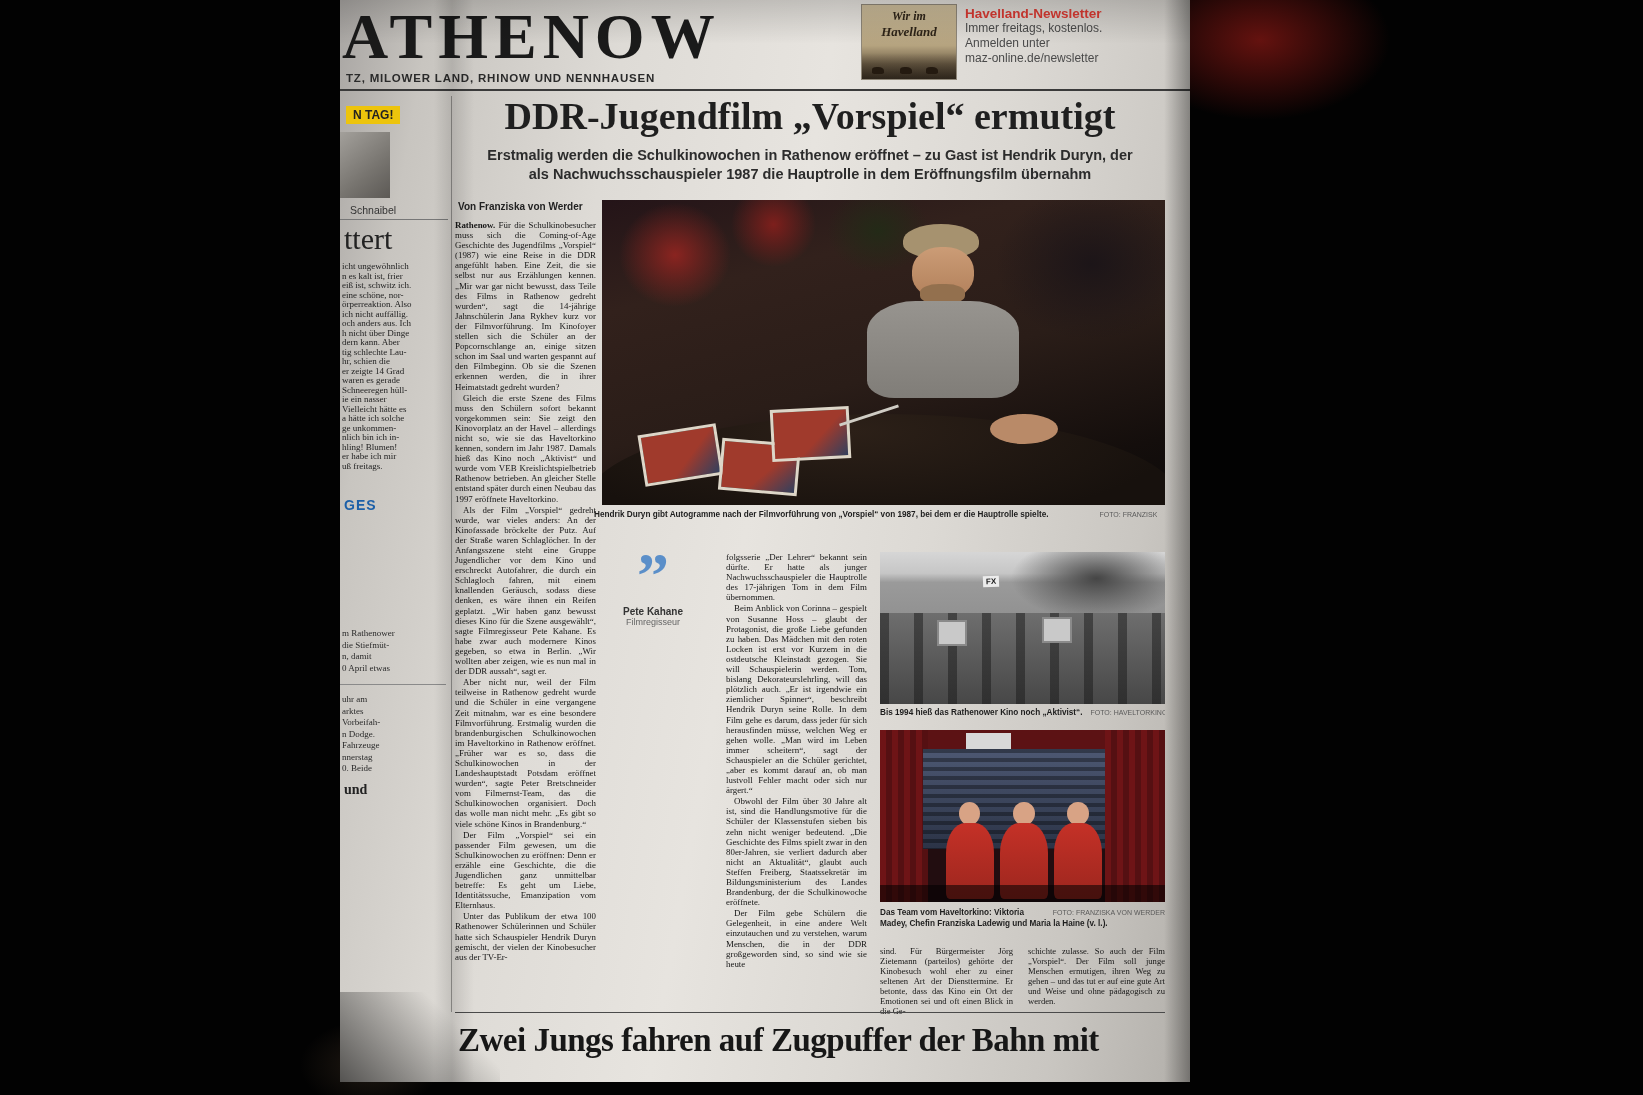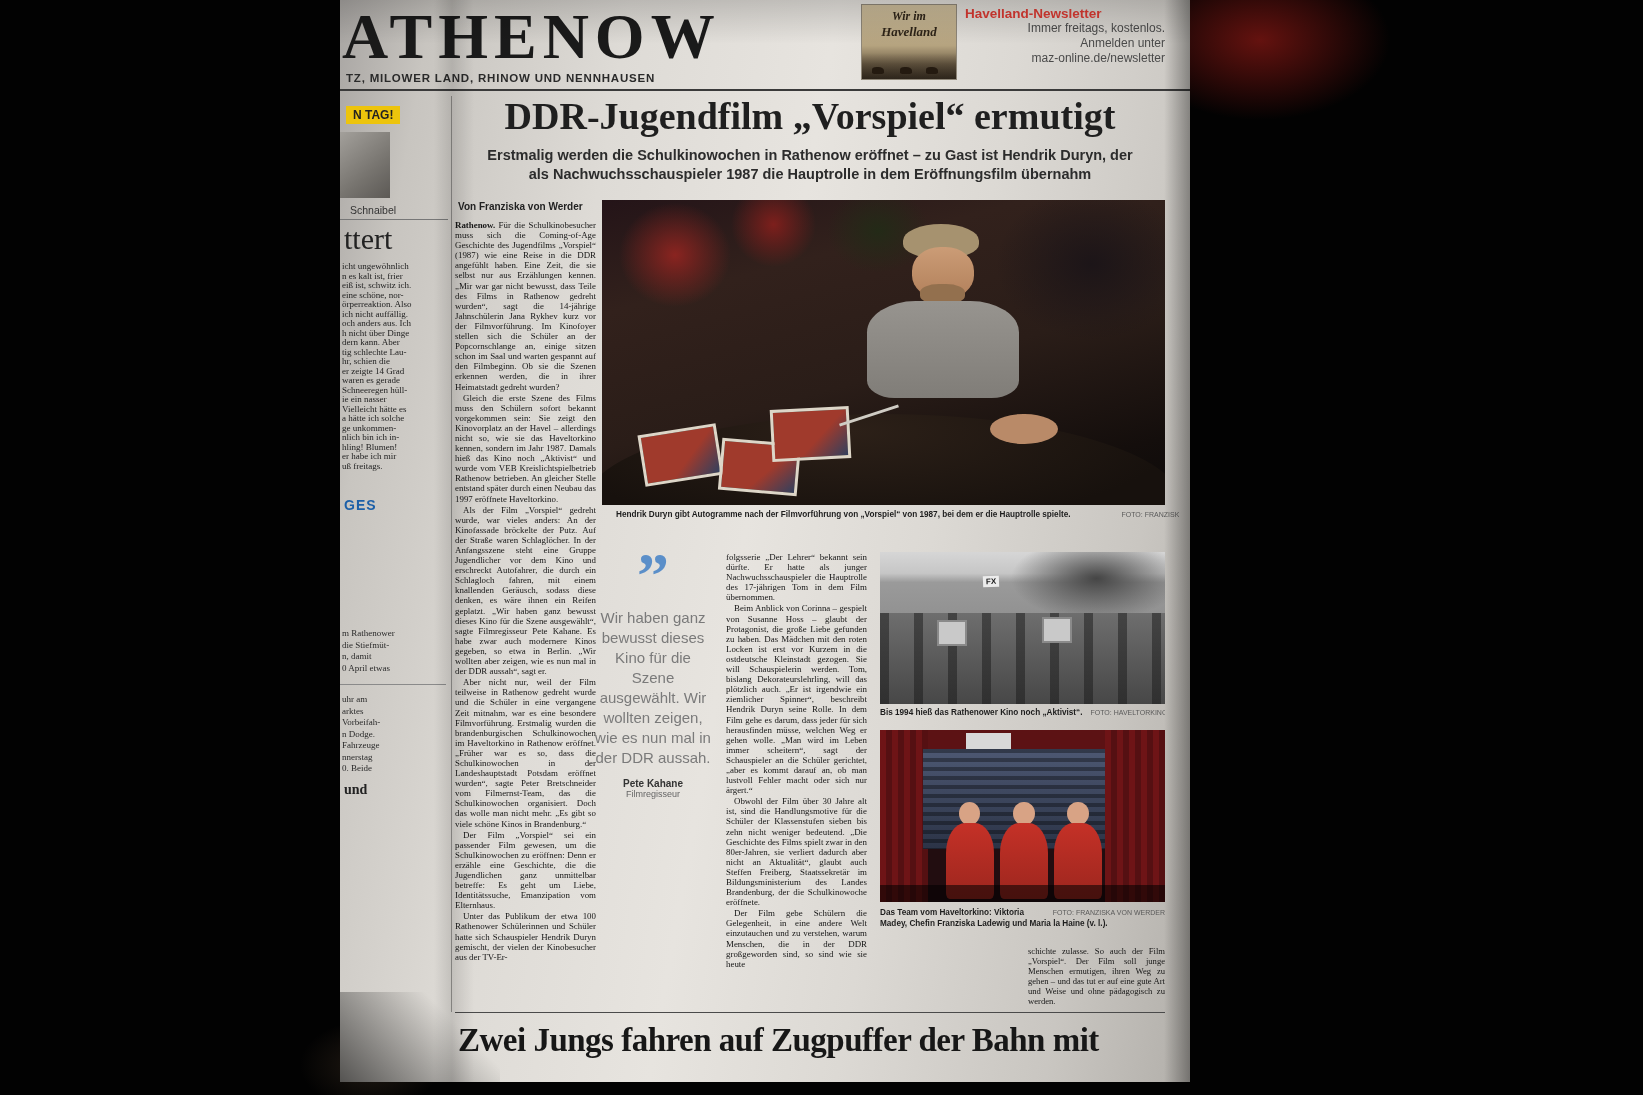--- a/index.html
+++ b/index.html
@@ -29,21 +29,21 @@
   .m-rule{position:absolute;left:0;top:89px;width:850px;height:2px;background:#3a3a3a;}
   .promo{position:absolute;left:521px;top:4px;width:94px;height:74px;border:1px solid #8e8678;
          background:linear-gradient(#cdbd9b 0%,#b5a37f 55%,#6f6049 80%,#4e4233 100%);overflow:hidden;}
   .promo .p1{font-family:"Liberation Serif",serif;font-style:italic;font-weight:bold;font-size:12px;color:#2e2418;text-align:center;margin-top:4px;}
   .promo .p2{font-family:"Liberation Serif",serif;font-style:italic;font-weight:bold;font-size:13px;color:#2e2418;text-align:center;}
   .promo .horses{position:absolute;left:0;bottom:0;width:100%;height:26px;
          background:linear-gradient(rgba(0,0,0,0),rgba(20,14,8,.55));}
   .horse{position:absolute;bottom:5px;width:12px;height:7px;background:#241a10;border-radius:40% 50% 20% 20%;}
   .newsl{position:absolute;left:625px;top:6px;width:200px;}
   .newsl .t{color:#d93a32;font-weight:bold;font-size:13.5px;}
-  .newsl .l{color:#4a4a4a;font-size:12px;line-height:15px;text-align:right;}
+  .newsl .l{color:#4a4a4a;font-size:12px;line-height:15px;}
 
   
   .lrule{position:absolute;left:111px;top:96px;width:1px;height:916px;background:rgba(60,60,60,.45);}
   .tag{position:absolute;left:6px;top:106px;background:#edc40c;color:#222;font-weight:bold;
        font-size:12px;padding:2px 7px;}
   .avatar{position:absolute;left:0;top:132px;width:50px;height:66px;
        background:linear-gradient(140deg,#a3a09b,#77746f 60%,#5c5955);}
   .lname{position:absolute;left:10px;top:204px;font-size:10.5px;color:#333;}
   .lname-rule{position:absolute;left:0;top:219px;width:108px;height:1px;background:#777;}
   .lhead{position:absolute;left:4px;top:222px;font-family:"Liberation Serif",serif;font-size:30px;color:#222;}
@@ -132,21 +132,21 @@
   .person{bottom:2%;width:17%;height:56%;}
   .p-head{left:28%;top:0;width:44%;height:24%;background:#d8a385;border-radius:50%;}
   .p-body{left:0;top:22%;width:100%;height:78%;background:linear-gradient(#c53127,#9c261e);border-radius:40% 40% 8% 8%;}
   .pe1{left:23%;}.pe2{left:42%;}.pe3{left:61%;}
   .team-dark{left:0;bottom:0;width:100%;height:10%;background:rgba(0,0,0,.55);}
 
   
   .capline{position:absolute;display:flex;justify-content:space-between;align-items:baseline;white-space:nowrap;overflow:hidden;}
   .capline .c{font-weight:bold;font-size:8.2px;color:#1d1d1d;}
   .capline .cr{font-size:7px;color:#5a5a5a;margin-left:8px;}
-  .cap-main{left:276px;top:510px;width:563px;gap:43px;}
+  .cap-main{left:254px;top:510px;width:563px;gap:43px;}
   .cap-kino{left:540px;top:708px;width:285px;}
   .capblock{position:absolute;left:540px;top:907px;width:285px;font-size:8.2px;line-height:11px;}
   .capblock .c{font-weight:bold;color:#1d1d1d;}
   .capblock .cr{float:right;font-size:7px;font-weight:normal;color:#5a5a5a;}
 
   .b-rule{position:absolute;left:115px;top:1012px;width:710px;height:1px;background:#4a4a4a;}
   .b-head{position:absolute;left:118px;top:1022px;width:716px;white-space:nowrap;
        font-family:"Liberation Serif",serif;font-weight:bold;font-size:33px;letter-spacing:-.5px;color:#171717;}
 </style>
 </head>
@@ -258,21 +258,20 @@
       <div class="hand"></div>
       <div class="pen"></div>
     </div>
     <div class="capline cap-main">
       <span class="c">Hendrik Duryn gibt Autogramme nach der Filmvorführung von „Vorspiel“ von 1987, bei dem er die Hauptrolle spielte.</span>
       <span class="cr">FOTO: FRANZISKA VON WERDER</span>
     </div>
 
     <div class="pq">
       <div class="mark">”</div>
-      <div class="qt">Wir haben ganz bewusst dieses Kino für die Szene ausgewählt. Wir wollten zeigen, wie es nun mal in der DDR aussah.</div>
       <div class="au">Pete Kahane</div>
       <div class="ro">Filmregisseur</div>
     </div>
 
     <div class="bodycol col2">
         <p><span class="lead"></span><span>folgsserie „Der Lehrer“ bekannt sein dürfte. Er hatte als junger Nachwuchsschauspieler die Hauptrolle des 17-jährigen Tom in dem Film übernommen.</span></p>
         <p><span class="lead"></span><span>Beim Anblick von Corinna – gespielt von Susanne Hoss – glaubt der Protagonist, die große Liebe gefunden zu haben. Das Mädchen mit den roten Locken ist erst vor Kurzem in die ostdeutsche Kleinstadt gezogen. Sie will Schauspielerin werden. Tom, bislang Dekorateurslehrling, will das plötzlich auch. „Er ist irgendwie ein ziemlicher Spinner“, beschreibt Hendrik Duryn seine Rolle. In dem Film gehe es darum, dass jeder für sich herausfinden müsse, welchen Weg er gehen wolle. „Man wird im Leben immer scheitern“, sagt der Schauspieler an die Schüler gerichtet, „aber es kommt darauf an, ob man lustvoll Fehler macht oder sich nur ärgert.“</span></p>
         <p><span class="lead"></span><span>Obwohl der Film über 30 Jahre alt ist, sind die Handlungsmotive für die Schüler der Klassenstufen sieben bis zehn nicht weniger bedeutend. „Die Geschichte des Films spielt zwar in den 80er-Jahren, sie verliert dadurch aber nicht an Aktualität“, glaubt auch Steffen Freiberg, Staatssekretär im Bildungsministerium des Landes Brandenburg, der die Schulkinowoche eröffnete.</span></p>
         <p><span class="lead"></span><span>Der Film gebe Schülern die Gelegenheit, in eine andere Welt einzutauchen und zu verstehen, warum Menschen, die in der DDR großgeworden sind, so sind wie sie heute</span></p>
       </div>
@@ -307,20 +306,21 @@
         <div class="p-head"></div>
         <div class="p-body"></div>
       </div>
       <div class="team-dark"></div>
     </div>
     <div class="capblock">
       <span class="cr">FOTO: FRANZISKA VON WERDER</span>
       <span class="c">Das Team vom Haveltorkino: Viktoria Madey, Chefin Franziska Ladewig und Maria la Haine (v. l.).</span>
     </div>
 
+    <div class="minicol col3">sind. Für Bürgermeister Jörg Zietemann (parteilos) gehörte der Kinobesuch wohl eher zu einer seltenen Art der Diensttermine. Er betonte, dass das Kino ein Ort der Emotionen sei und oft einen Blick in die Ge-</div>
     <div class="minicol col4">schichte zulasse. So auch der Film „Vorspiel“. Der Film soll junge Menschen ermutigen, ihren Weg zu gehen – und das tut er auf eine gute Art und Weise und ohne pädagogisch zu werden.</div>
 
     <div class="b-rule"></div>
     <div class="b-head">Zwei Jungs fahren auf Zugpuffer der Bahn mit</div>
 
     <div class="shade-top"></div>
     <div class="shade-fold"></div>
     <div class="shade-bl"></div>
     <div class="shade-right"></div>
   </div>

